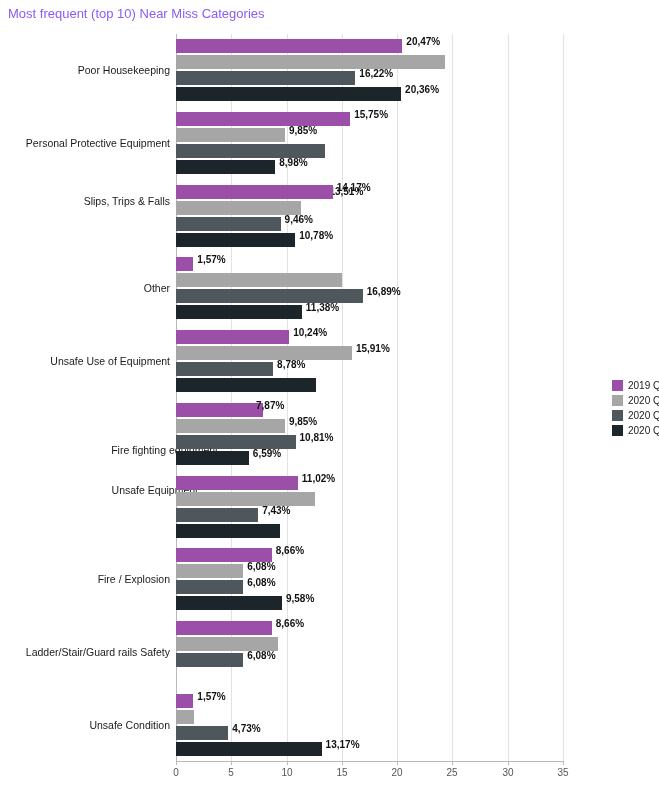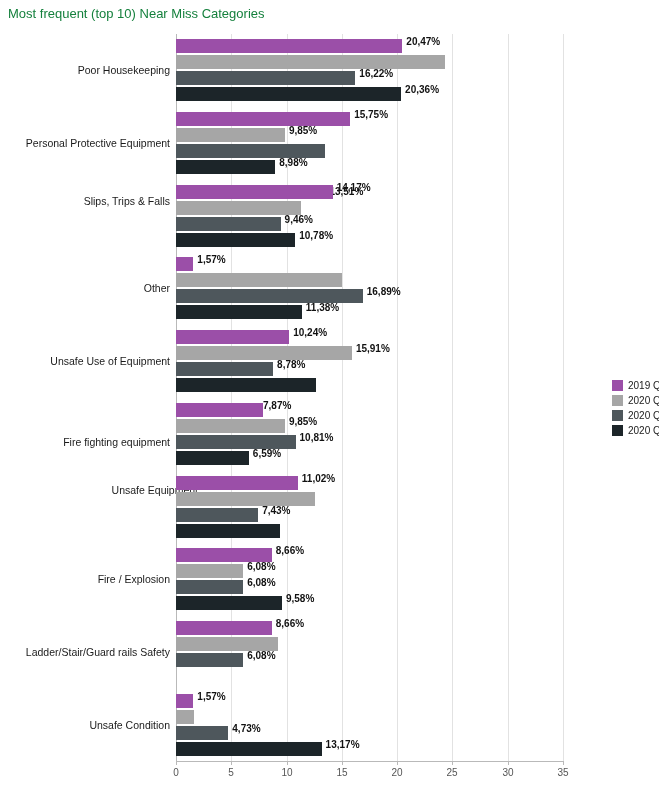--- a/index.html
+++ b/index.html
@@ -17,21 +17,21 @@
   #chart-root {
     position: relative;
     width: 659px;
     height: 791px;
   }
   #chart-title {
     position: absolute;
     left: 8px;
     top: 6px;
     font-size: 13px;
-    color: #15803d;
+    color: #8b5cf6;
     white-space: nowrap;
   }
   
   #plot {
     position: absolute;
     left: 176px;
     top: 34px;
     width: 387px;
     height: 727px;
   }
@@ -207,23 +207,23 @@
         <div class="cat-label" style="width: 170px; left: 0px; top: 30.35px;">Unsafe Use of Equipment</div>
         <div class="bar" title="2019 Q4 — Unsafe Use of Equipment" style="left: 176px; top: 5.35px; width: 113.225px; background: rgb(155, 79, 168);"></div>
         <div class="bar-value" style="left: 293.225px; top: 1.35px;">10,24%</div>
         <div class="bar" title="2020 Q1 — Unsafe Use of Equipment" style="left: 176px; top: 21.35px; width: 175.919px; background: rgb(166, 166, 166);"></div>
         <div class="bar-value" style="left: 355.919px; top: 17.35px;">15,91%</div>
         <div class="bar" title="2020 Q2 — Unsafe Use of Equipment" style="left: 176px; top: 37.35px; width: 97.0817px; background: rgb(78, 87, 92);"></div>
         <div class="bar-value" style="left: 277.082px; top: 33.35px;">8,78%</div>
         <div class="bar" title="2020 Q3 — Unsafe Use of Equipment" style="left: 176px; top: 53.35px; width: 140.426px; background: rgb(28, 37, 41);"></div>
       </div>
       <div class="cat-group" style="top: 397.5px; height: 72.7px;">
-        <div class="cat-label" style="width: 170px; left: 0px; top: 38px;">Fire fighting equipment</div>
+        <div class="cat-label" style="width: 170px; left: 0px; top: 46px; padding-left: 48px;">Fire fighting equipment</div>
         <div class="bar" title="2019 Q4 — Fire fighting equipment" style="left: 176px; top: 5.35px; width: 87.0197px; background: rgb(155, 79, 168);"></div>
-        <div class="bar-value" style="left: 263px; top: 1.35px;">7,87%</div>
+        <div class="bar-value" style="left: 256px; top: 1.35px;">7,87%</div>
         <div class="bar" title="2020 Q1 — Fire fighting equipment" style="left: 176px; top: 21.35px; width: 108.913px; background: rgb(166, 166, 166);"></div>
         <div class="bar-value" style="left: 288.913px; top: 17.35px;">9,85%</div>
         <div class="bar" title="2020 Q2 — Fire fighting equipment" style="left: 176px; top: 37.35px; width: 119.528px; background: rgb(78, 87, 92);"></div>
         <div class="bar-value" style="left: 299.528px; top: 33.35px; text-align: right;">10,81%</div>
         <div class="bar" title="2020 Q3 — Fire fighting equipment" style="left: 176px; top: 53.35px; width: 72.8666px; background: rgb(28, 37, 41);"></div>
         <div class="bar-value" style="left: 252.867px; top: 49.35px;">6,59%</div>
       </div>
       <div class="cat-group" style="top: 470.2px; height: 72.7px;">
         <div class="cat-label" style="width: 170px; left: 0px; top: 14px; margin-left: 28px;">Unsafe Equipment</div>
         <div class="bar" title="2019 Q4 — Unsafe Equipment" style="left: 176px; top: 5.35px; width: 121.85px; background: rgb(155, 79, 168);"></div>

